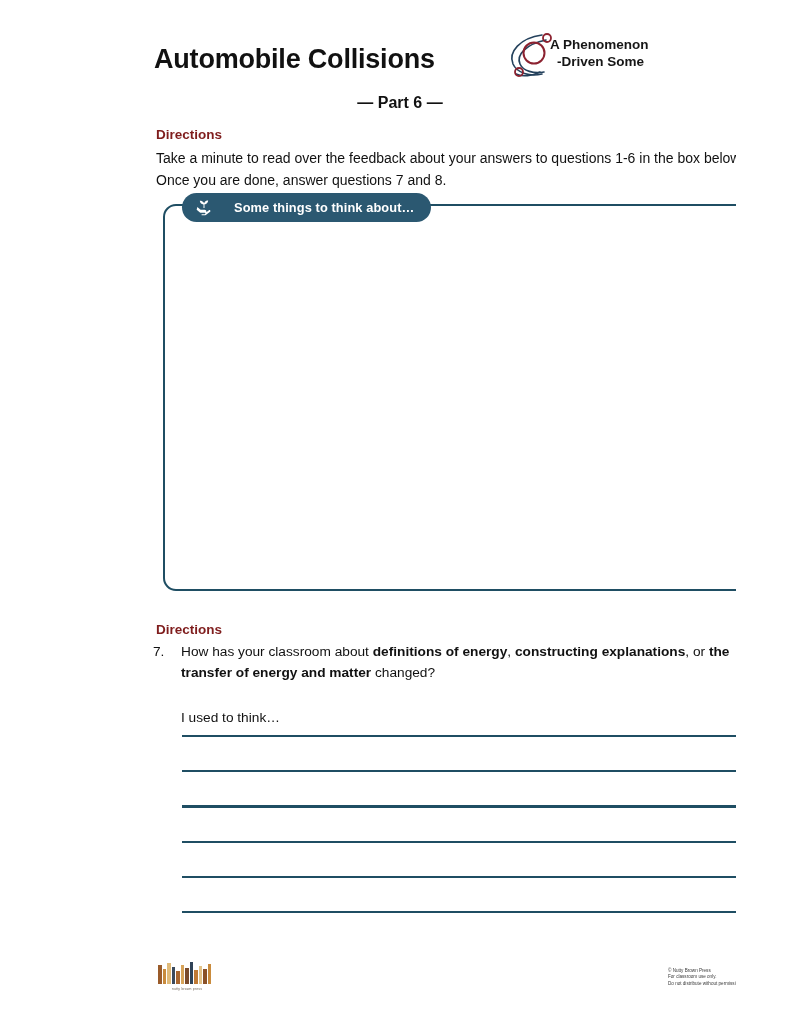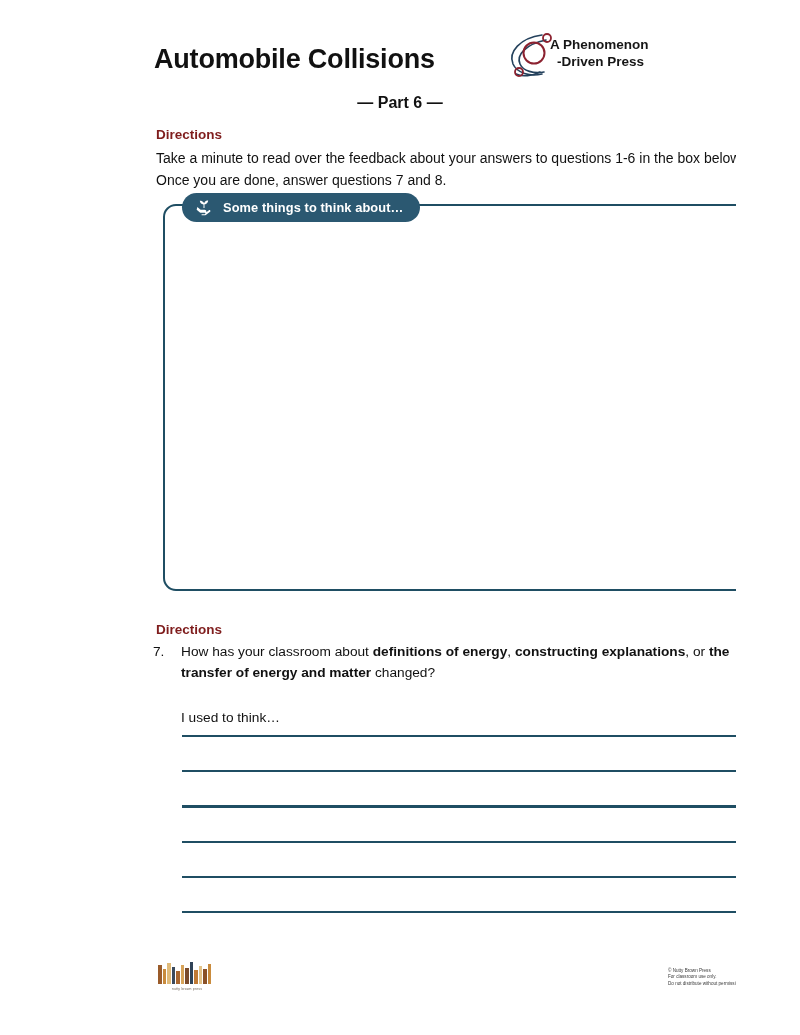--- a/index.html
+++ b/index.html
@@ -97,21 +97,21 @@
     background: #ffffff;
   }
   .think-tab {
     position: absolute;
     left: 118px;
     top: 193px;
     height: 29px;
     padding: 0 17px 0 12px;
     display: flex;
     align-items: center;
-    gap: 9px;
+    gap: 20px;
     background: #2b5871;
     border-radius: 15px;
     box-sizing: border-box;
     z-index: 5;
   }
   .think-tab .tab-label {
     font-size: 12.8px;
     font-weight: bold;
     color: #ffffff;
     letter-spacing: 0.1px;
@@ -204,21 +204,21 @@
         <path d="M42 7 C 20 10, 8 24, 13 36 C 17 45, 30 49, 42 46"></path>
         <path d="M46 12 C 26 16, 16 27, 20 36 C 23 43, 34 46, 44 44"></path>
         <path d="M40 44 C 33 48, 22 49, 16 46"></path>
       </g>
       <circle cx="34" cy="25" r="10.5" fill="none" stroke="#8c2230" stroke-width="2"></circle>
       <circle cx="47" cy="10" r="4" fill="none" stroke="#8c2230" stroke-width="1.8"></circle>
       <circle cx="19" cy="44" r="4" fill="none" stroke="#8c2230" stroke-width="1.8"></circle>
     </svg>
     <div class="brand-text">
       <span>A Phenomenon</span>
-      <span class="l2">-Driven Press</span>
+      <span class="l2">-Driven Some</span>
     </div>
   </div>
 
   <div class="part-label">— Part 6 —</div>
 
   <div class="section-heading" id="directions-heading">Directions</div>
   <div class="directions-body">Take a minute to read over the feedback about your answers to questions 1-6 in the box below. Once you are done, answer questions 7 and 8.</div>
 
   <div class="think-box">
     <div></div>

